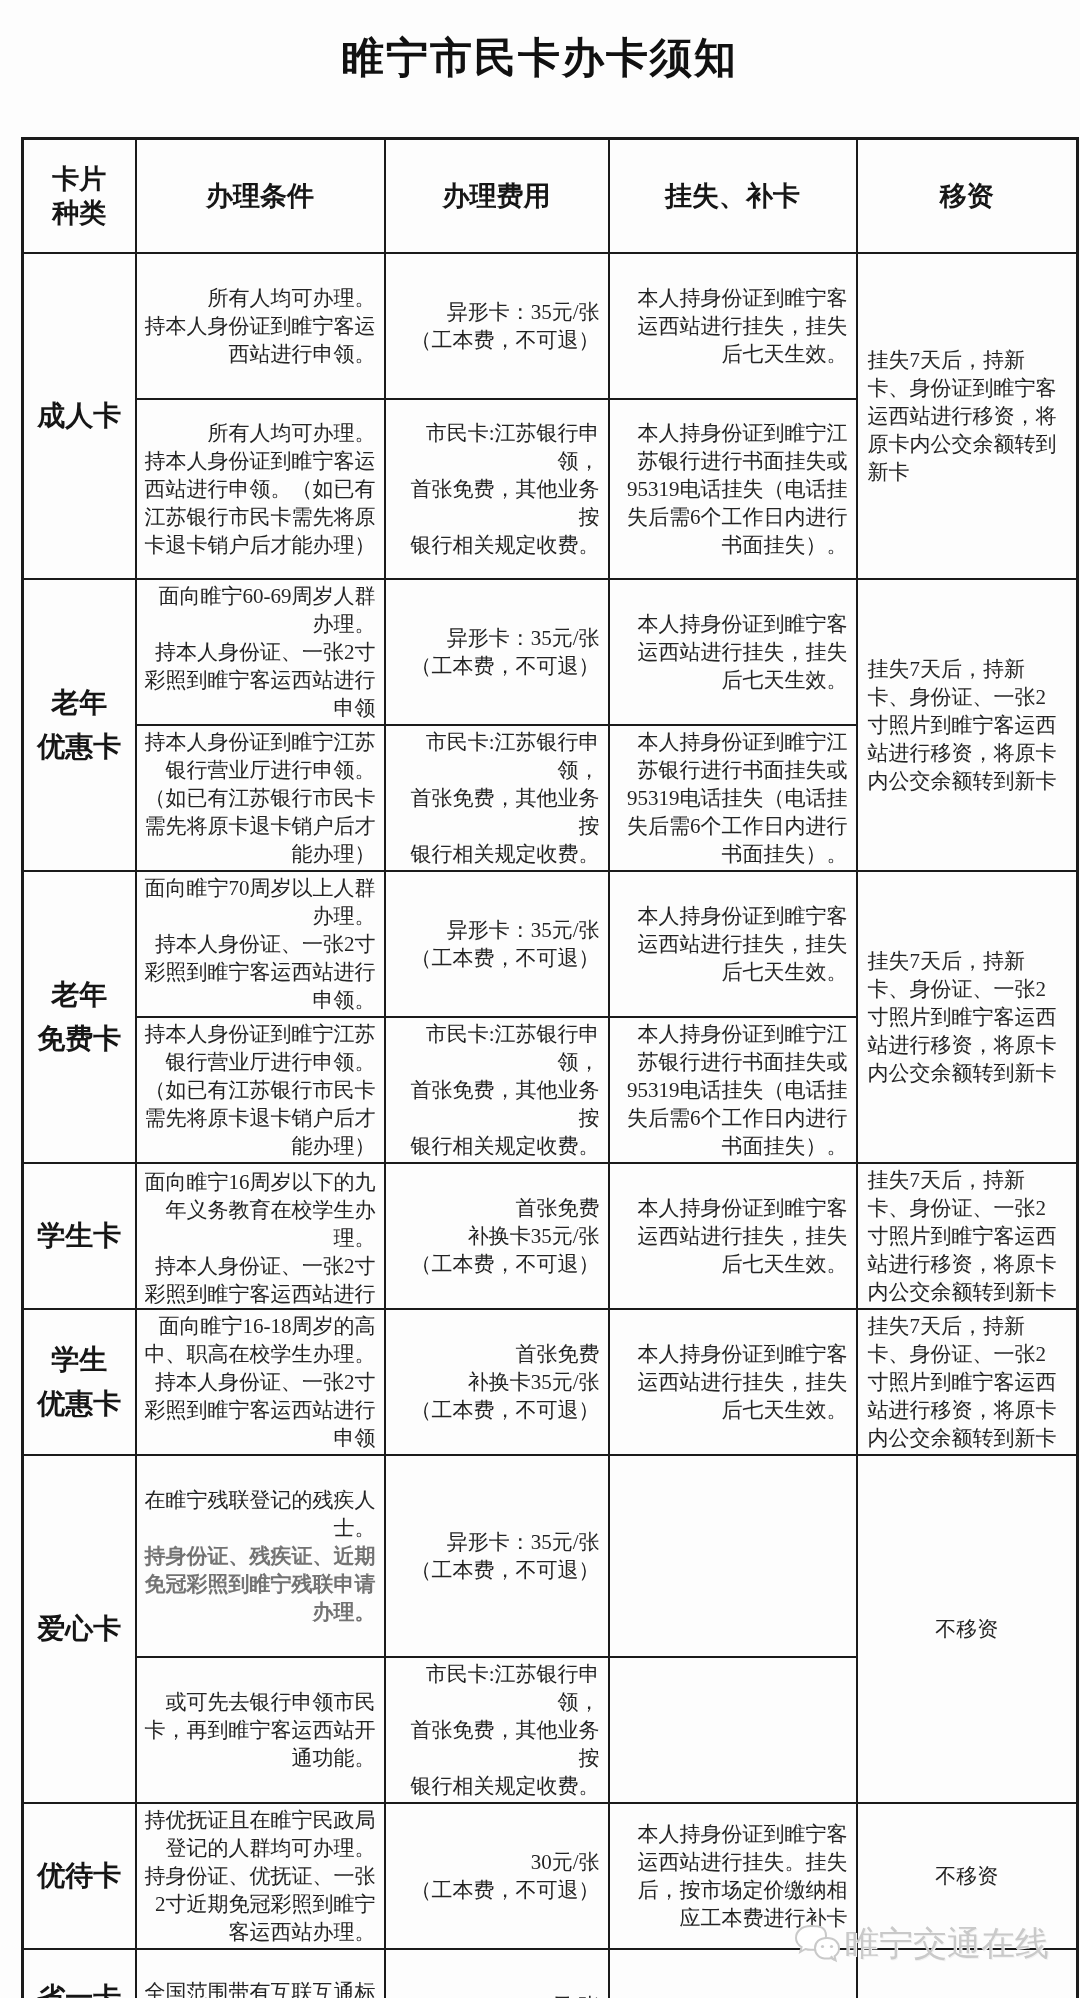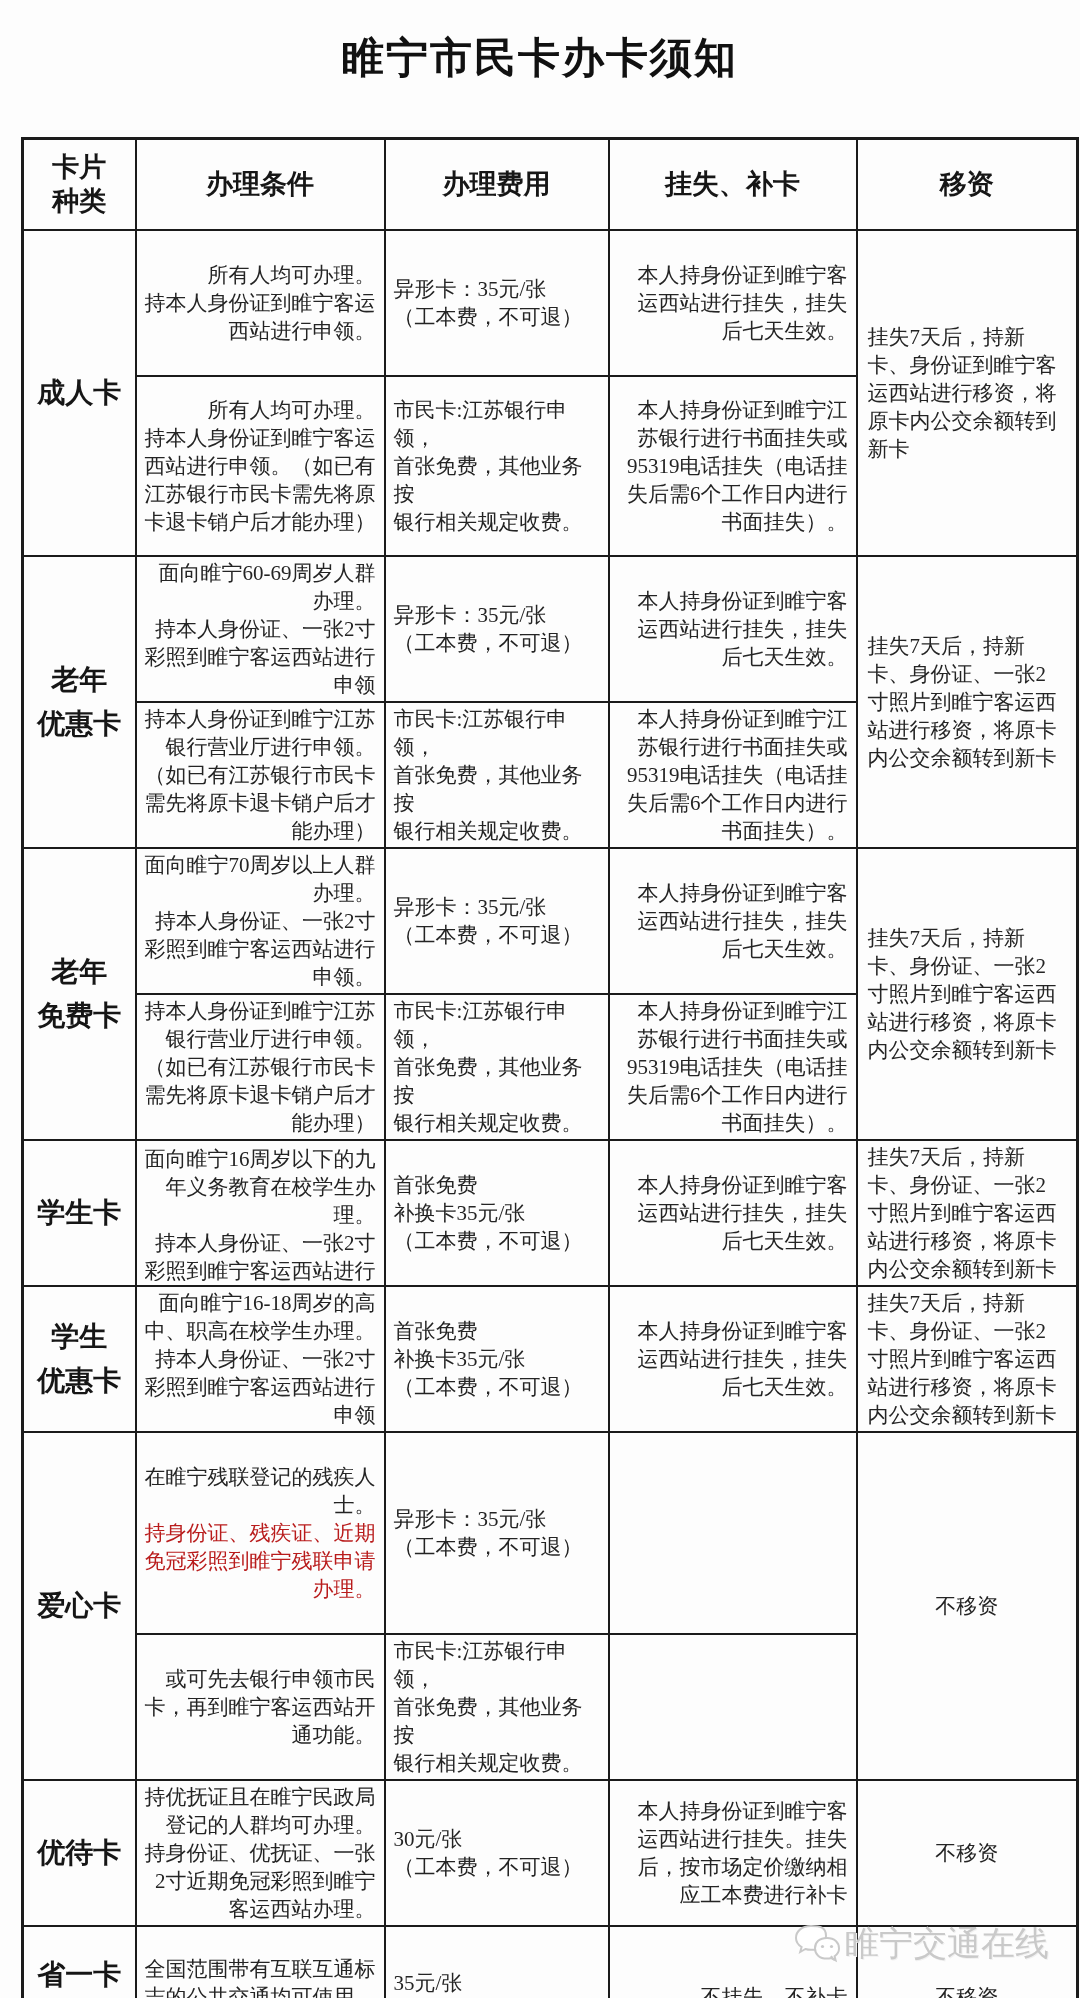--- a/index.html
+++ b/index.html
@@ -27,25 +27,25 @@
     font-family:"Liberation Sans","DejaVu Sans",sans-serif;
     font-size:27px;font-weight:700;line-height:34px;color:#161616;
     text-align:center;padding:2px 2px;
   }
   td.card{
     font-family:"Liberation Sans","DejaVu Sans",sans-serif;
     font-size:28px;font-weight:700;line-height:44px;color:#161616;
     text-align:center;padding:0;
   }
   td.cond,td.loss{text-align:right;}
-  td.fee{text-align:left;}
+  td.fee{text-align:right;}
   td.trans{text-align:left;padding:2px 10px;}
   td.trans.center{text-align:center;}
   .clip{max-height:136px;overflow:hidden;}
-  .bold-part{display:block;font-weight:400;color:#b91c1c;}
+  .bold-part{display:block;font-weight:700;color:#737373;}
   .watermark{
     position:absolute;top:1918px;right:31px;height:52px;
     display:flex;align-items:center;gap:2px;
     color:#c9c9c9;font-size:34px;font-weight:400;
     font-family:"Liberation Serif","DejaVu Serif",serif;
     text-shadow:1px 1px 0 #f1f1f1;
   }
   .watermark svg{flex:0 0 auto;}
 </style>
 </head>
@@ -56,21 +56,21 @@
 <table class="notice">
   <colgroup>
     <col style="width:113px">
       <col style="width:249px">
       <col style="width:224px">
       <col style="width:248px">
       <col style="width:221px">
   </colgroup>
 
   <tbody>
-      <tr style="height:91px">
+      <tr style="height:114px">
     <th>卡片
 种类</th>
     <th>办理条件</th>
     <th>办理费用</th>
     <th>挂失、补卡</th>
     <th>移资</th>
   </tr>
 
   <tr style="height:146px">
     <td class="card" rowspan="2">成人卡</td>

